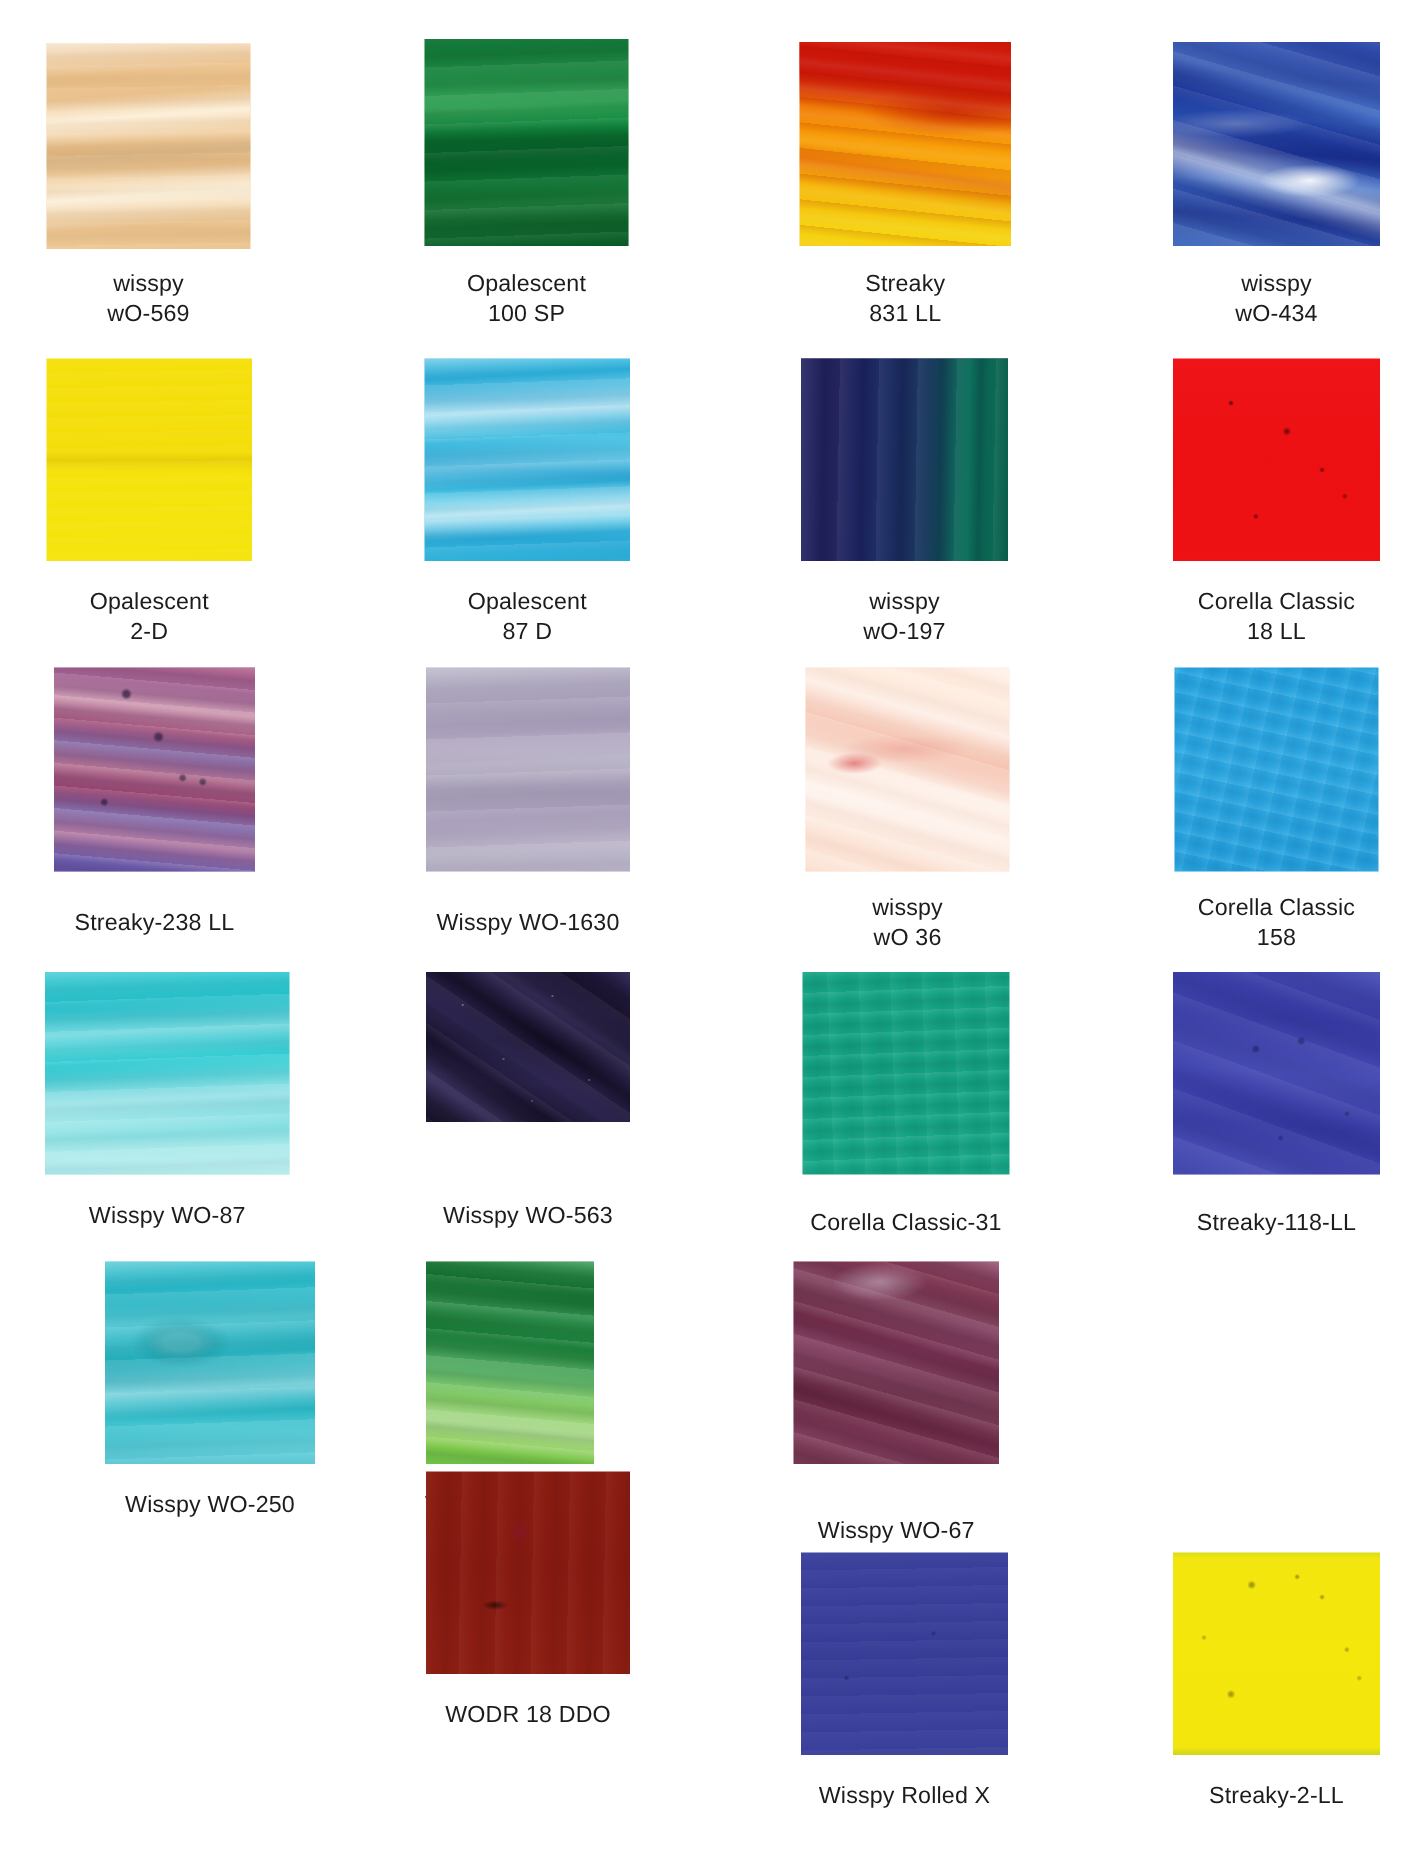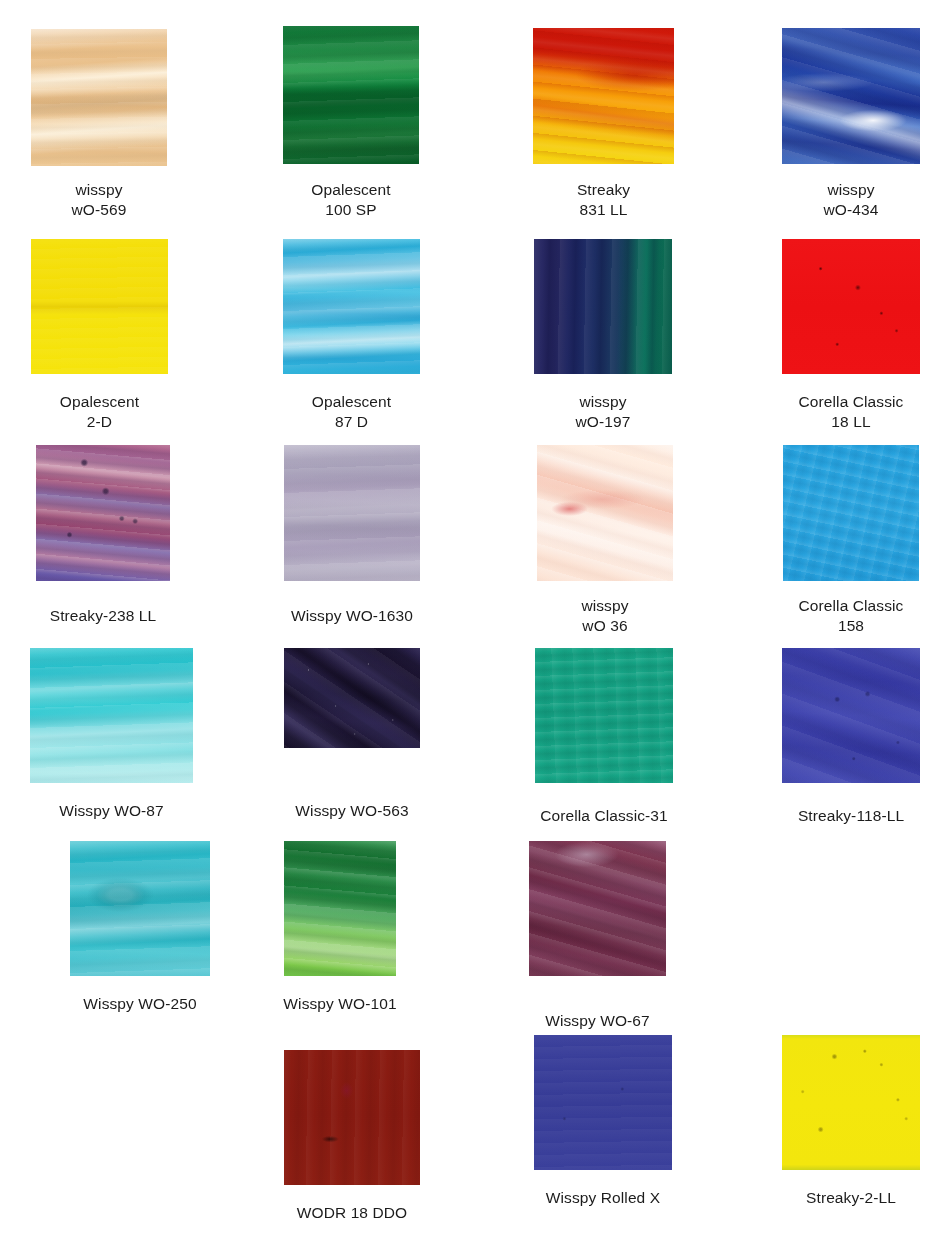--- a/index.html
+++ b/index.html
@@ -385,21 +385,21 @@
         <div class="lyr"></div>
       </div>
       <div class="caption" style="top: 153px;">Wisspy WO-101</div>
     </div>
     <div class="cell" style="left: 529px; top: 841px; width: 137px; height: 135px;">
       <div class="swatch g-plum">
         <div class="lyr"></div>
       </div>
       <div class="caption" style="top: 158px; margin-top: 12px;">Wisspy WO-67</div>
     </div>
-    <div class="cell" style="left: 284px; top: 1050px; width: 136px; height: 135px;">
+    <div class="cell" style="left: 284px; top: 981px; width: 136px; height: 135px;">
       <div class="swatch g-brick">
         <div class="lyr"></div>
       </div>
       <div class="caption" style="top: 153px;">WODR 18 DDO</div>
     </div>
     <div class="cell" style="left: 534px; top: 1035px; width: 138px; height: 135px;">
       <div class="swatch g-royal">
         <div class="lyr"></div>
       </div>
       <div class="caption" style="top: 153px;">Wisspy Rolled X</div>

